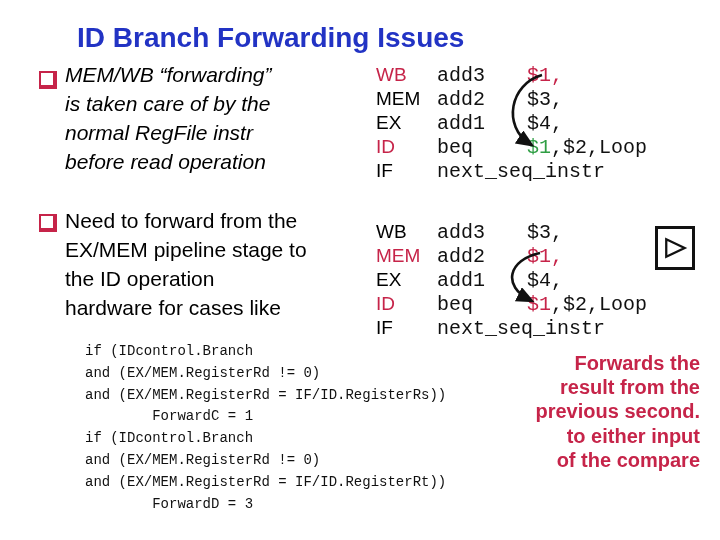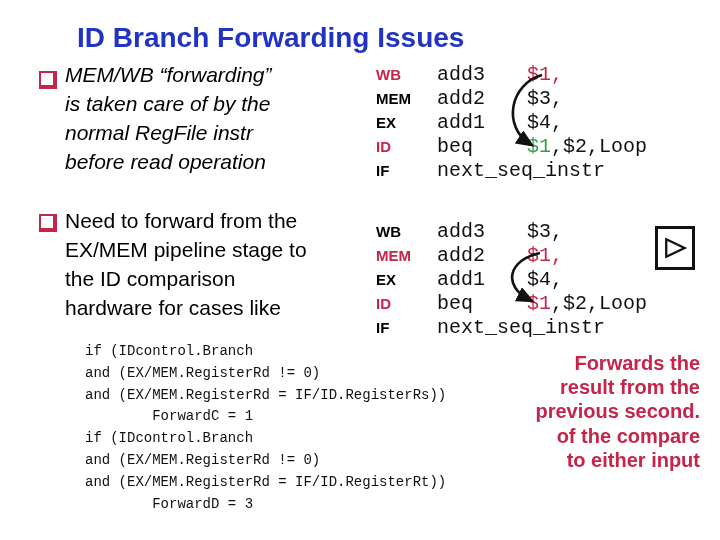--- a/index.html
+++ b/index.html
@@ -13,21 +13,21 @@
   }
   .bullet-sq{
     width:12px;height:12px;background:#fff;
     border:2px solid #c62449;border-right-width:4px;border-bottom-width:4px;
   }
   .bullet-text{font-size:21px;line-height:29px;color:#000;}
   .bullet-text div{white-space:nowrap;}
   .pipe-block{left:376px;}
   .pipe-row{height:24px;line-height:24px;white-space:nowrap;}
   .stage{
-    display:inline-block;width:61px;font-weight:bold;font-size:15px;
+    display:inline-block;width:61px;font-weight:normal;font-size:19px;
     font-family:"Liberation Sans",sans-serif;color:#000;vertical-align:baseline;
   }
   .mono{font-family:"Liberation Mono","DejaVu Sans Mono",monospace;}
   .instr{display:inline-block;width:90px;font-size:20px;color:#111;overflow:visible;}
   .ops{font-size:20px;color:#111;}
   .c-red{color:#c62449;}
   .c-green{color:#2f9e44;}
   .arrow-svg{pointer-events:none;}
   .code-block{
     left:85px;top:341px;margin:0;font-size:14px;line-height:21.8px;color:#111;
@@ -54,21 +54,21 @@
   <div>MEM/WB “forwarding”</div>
   <div>is taken care of by the</div>
   <div>normal RegFile instr</div>
   <div>before read operation</div>
 </div>
 
 <div class="abs bullet-sq" style="left:39px;top:214px;"></div>
 <div class="abs bullet-text" style="left:65px;top:206px;">
   <div>Need to forward from the</div>
   <div>EX/MEM pipeline stage to</div>
-  <div>the ID comparison</div>
+  <div>the ID operation</div>
   <div>hardware for cases like</div>
 </div>
 
 <div class="abs pipe-block" style="top:63px;">
   <div class="pipe-row">
     <span class="stage c-red">WB</span><span class="mono instr">add3</span><span class="mono ops c-red">$1,</span><span class="mono ops"></span>
   </div>
   <div class="pipe-row">
     <span class="stage">MEM</span><span class="mono instr">add2</span><span class="mono ops">$3,</span><span class="mono ops"></span>
   </div>
@@ -131,15 +131,15 @@
 <span>        ForwardC = 1</span>
 <span>if (IDcontrol.Branch</span>
 <span>and (EX/MEM.RegisterRd != 0)</span>
 <span>and (EX/MEM.RegisterRd = IF/ID.RegisterRt))</span>
 <span>        ForwardD = 3</span></pre>
 
 <div class="abs note-block">
   <div>Forwards the</div>
   <div>result from the</div>
   <div>previous second.</div>
+  <div>to either input</div>
   <div>of the compare</div>
-  <div>to either input</div>
 </div>
 
 </body></html>

